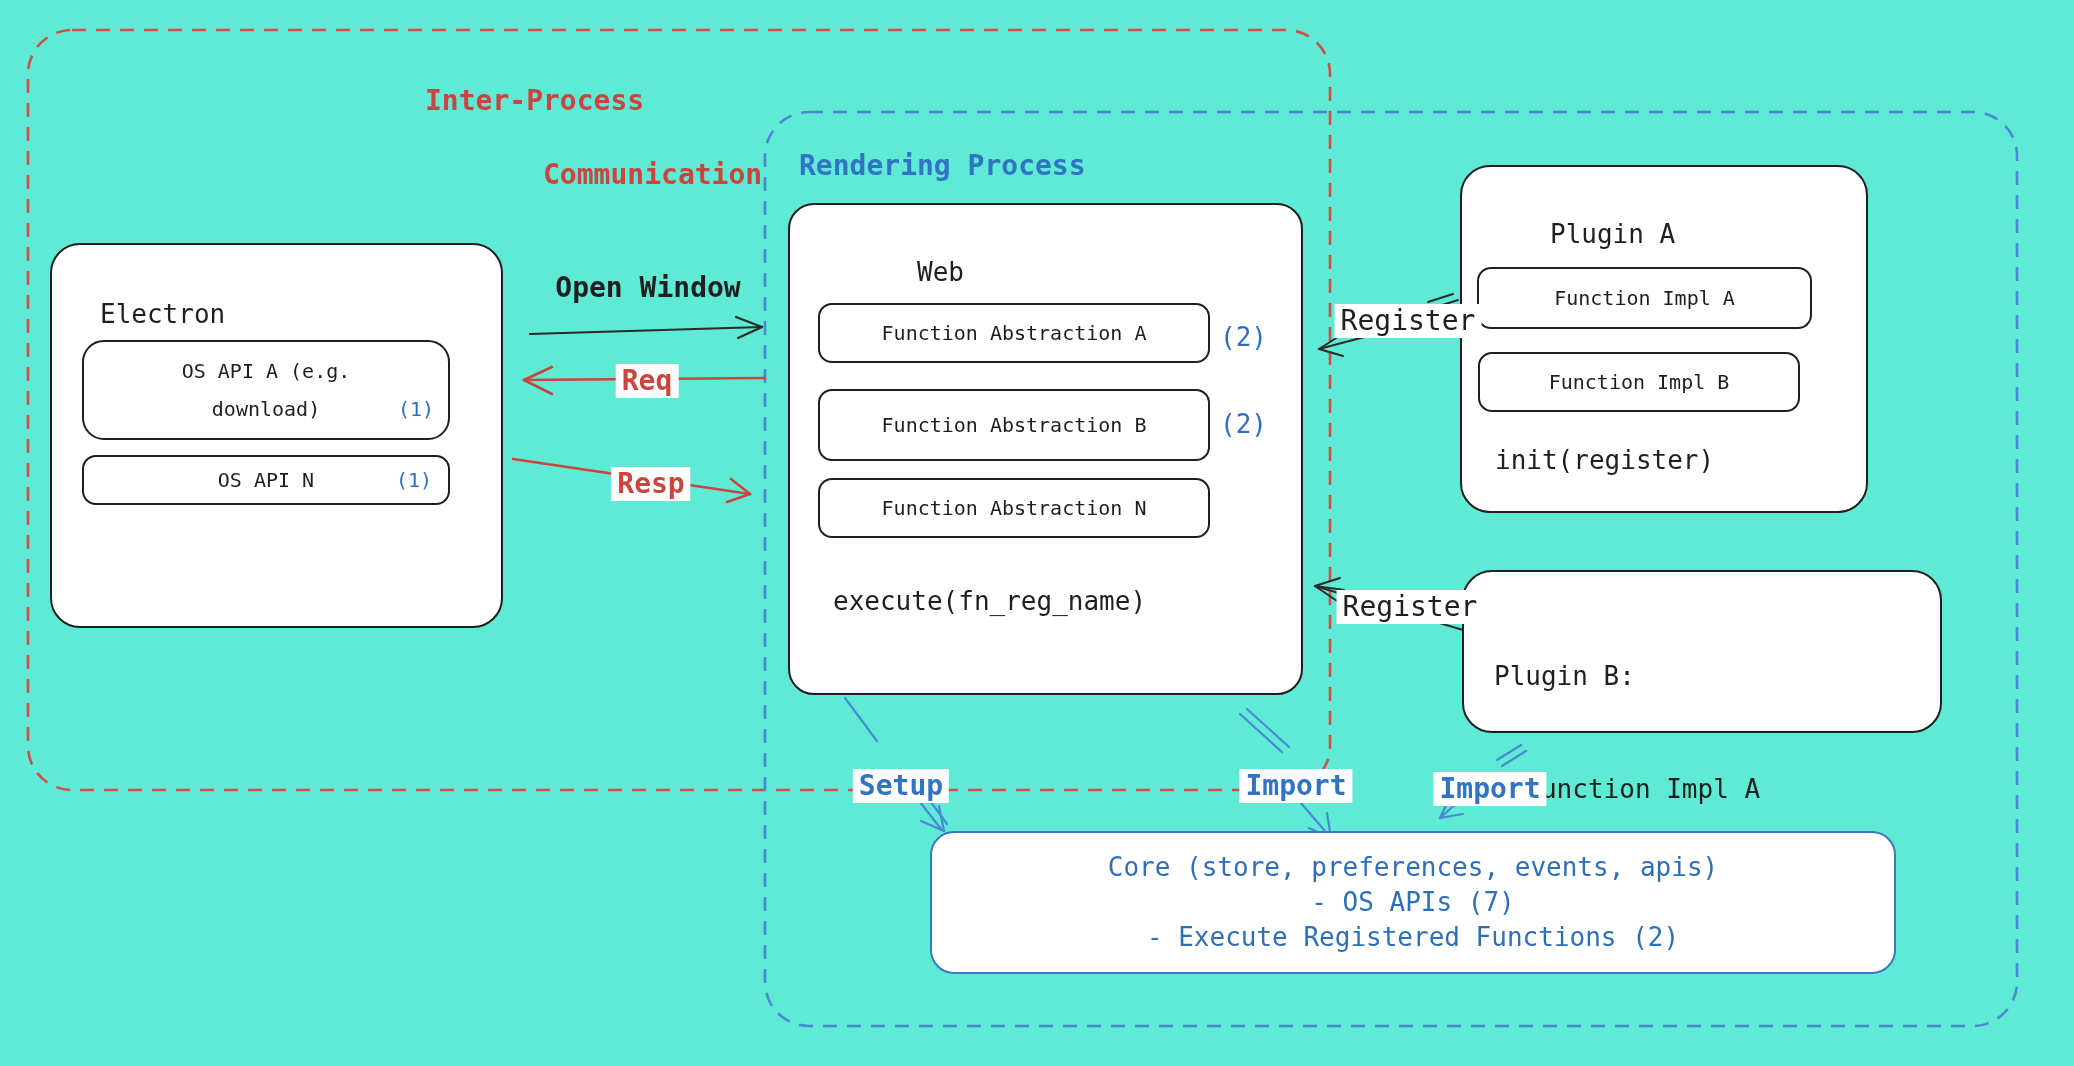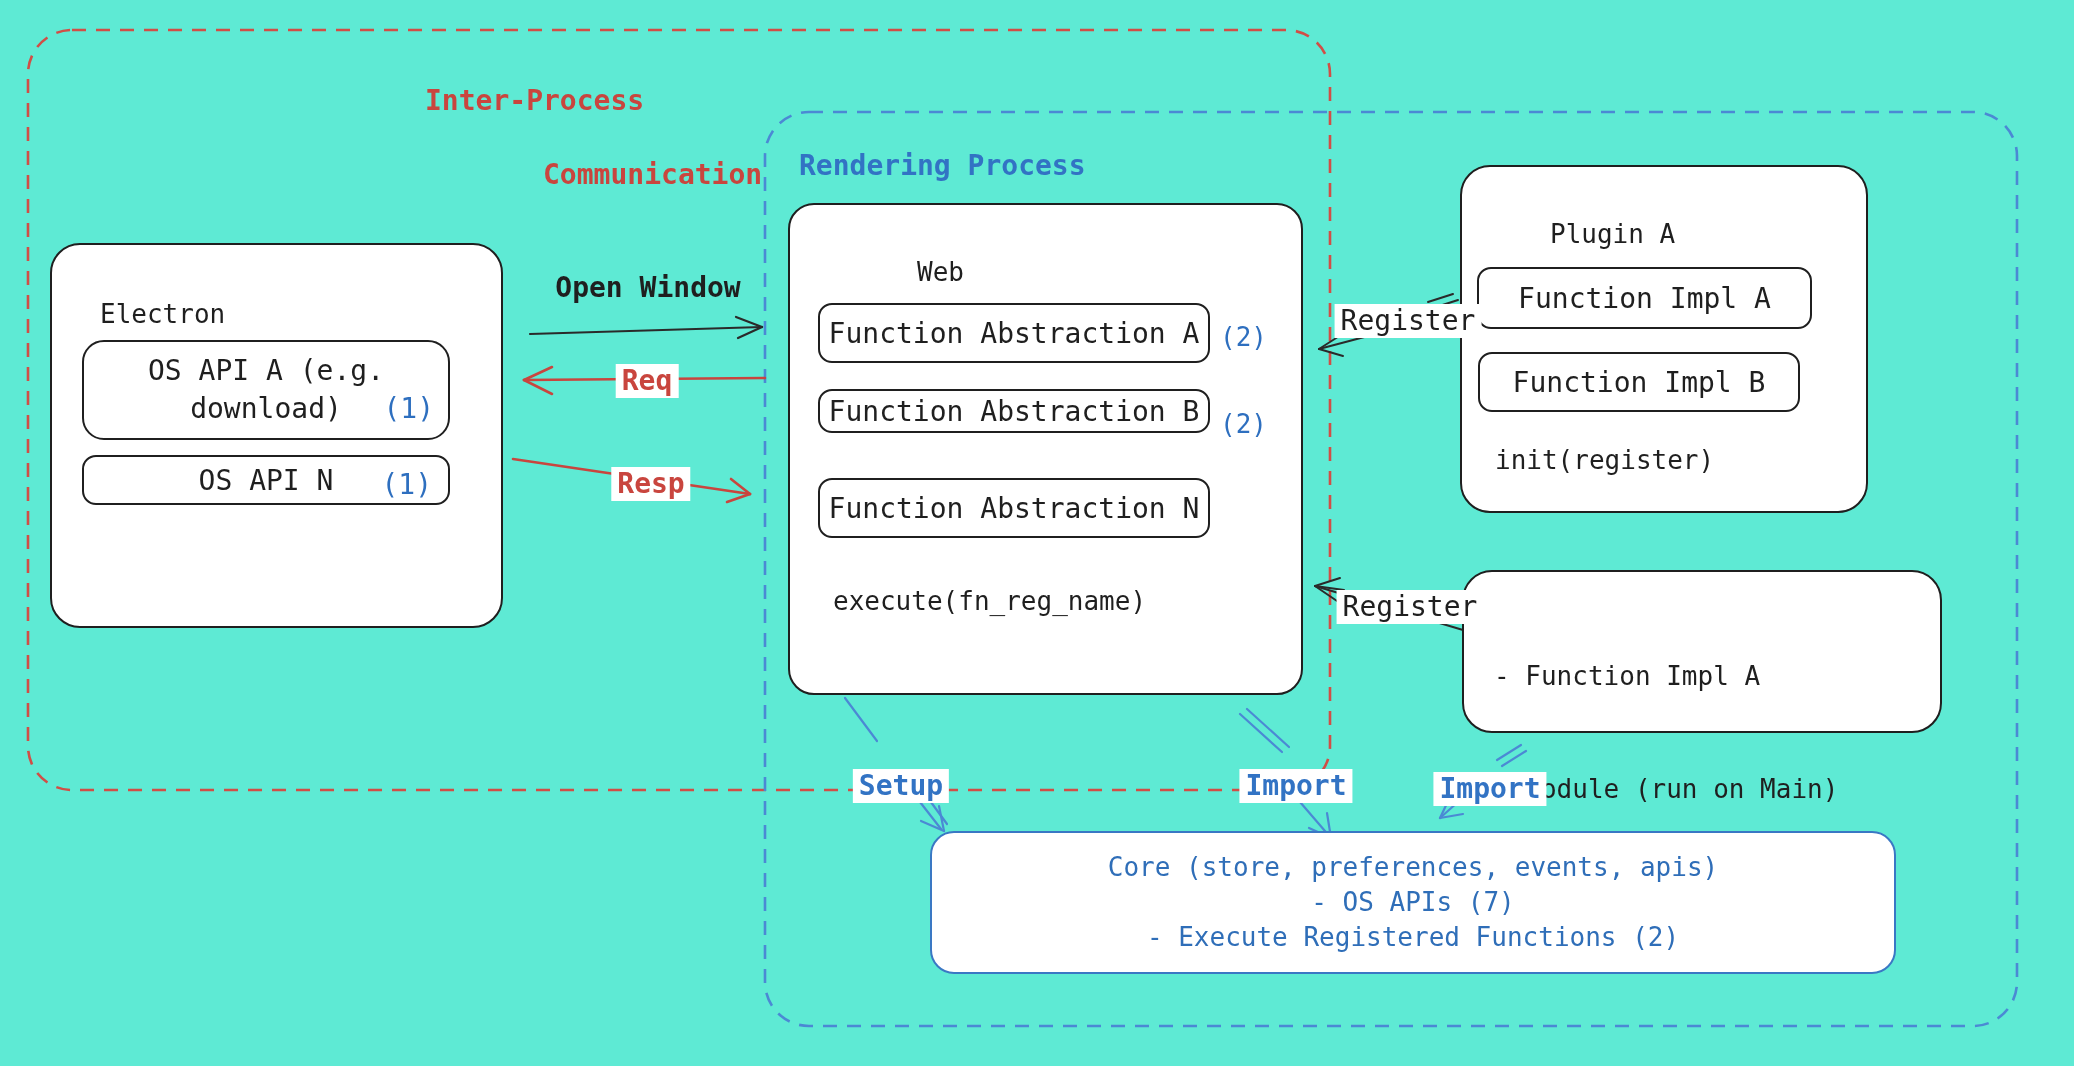--- a/index.html
+++ b/index.html
@@ -3,21 +3,21 @@
 <meta charset="utf-8">
 <style>
   html,body{margin:0;padding:0;background:#ffffff;}
   #stage{
     position:relative;width:2074px;height:1066px;background:#5eead4;overflow:hidden;
     font-family:"DejaVu Sans Mono","Liberation Mono",monospace;color:#1f1f1f;
   }
   #arrows{position:absolute;left:0;top:0;width:2074px;height:1066px;pointer-events:none;}
   .box{position:absolute;border:2.2px solid #1f1f1f;border-radius:30px;background:#ffffff;box-sizing:border-box;}
   .subbox{position:absolute;border:2px solid #1f1f1f;border-radius:18px;background:#ffffff;box-sizing:border-box;
-          display:flex;align-items:center;justify-content:center;font-size:28px;}
+          display:flex;align-items:center;justify-content:center;font-size:20px;}
   .lbl{position:absolute;white-space:pre;font-size:26px;line-height:34px;}
   .biglbl{font-size:28px;font-weight:bold;}
   .center{transform:translateX(-50%);}
   .onLine{background:#ffffff;padding:0 6px;}
   .red{color:#c9453e;}
   .blue{color:#3273c4;}
   .refblue{color:#2e6fbf;}
   .coreBox{position:absolute;border:2.2px solid #3a78c4;border-radius:24px;background:#ffffff;box-sizing:border-box;
            display:flex;flex-direction:column;align-items:center;justify-content:center;}
   .coreBox div{font-size:26px;line-height:35px;color:#2f6eb8;white-space:pre;text-align:center;}
@@ -111,21 +111,21 @@
   </div>
 
   <div class="box" style="left:788px;top:203px;width:515px;height:492px;border-radius:26px;"></div>
   <div class="lbl" style="left:917px;top:255px;">Web</div>
 
   <div class="subbox" style="left:818px;top:303px;width:392px;height:60px;border-radius:14px;">
     <div>Function Abstraction A</div>
   </div>
   <div class="lbl refblue" style="left:1220px;top:320px;">(2)</div>
 
-  <div class="subbox" style="left:818px;top:389px;width:392px;height:44px;border-radius:14px;justify-content:center;">
+  <div class="subbox" style="left:818px;top:389px;width:392px;height:72px;border-radius:14px;justify-content:center;">
     <div>Function Abstraction B</div>
   </div>
   <div class="lbl refblue" style="left:1220px;top:407px;">(2)</div>
 
   <div class="subbox" style="left:818px;top:478px;width:392px;height:60px;border-radius:14px;">
     <div>Function Abstraction N</div>
   </div>
 
   <div class="lbl" style="left:833px;top:584px;">execute(fn_reg_name)</div>
 
@@ -134,20 +134,21 @@
   <div class="subbox" style="left:1477px;top:267px;width:335px;height:62px;border-radius:14px;">
     <div>Function Impl A</div>
   </div>
   <div class="subbox" style="left:1478px;top:352px;width:322px;height:60px;border-radius:14px;">
     <div>Function Impl B</div>
   </div>
   <div class="lbl" style="left:1495px;top:443px;">init(register)</div>
 
   <div class="box" style="left:1462px;top:570px;width:480px;height:163px;"></div>
   <div class="lbl pluginBText" style="left:1494px;top:586px;">
+    <div>Plugin B:</div>
     <div>- Function Impl A</div>
     <div>- Module (run on Main)</div>
   </div>
 
   <div class="coreBox" style="left:930px;top:831px;width:966px;height:143px;">
     <div>Core (store, preferences, events, apis)</div>
     <div>- OS APIs (7)</div>
     <div>- Execute Registered Functions (2)</div>
   </div>
 

